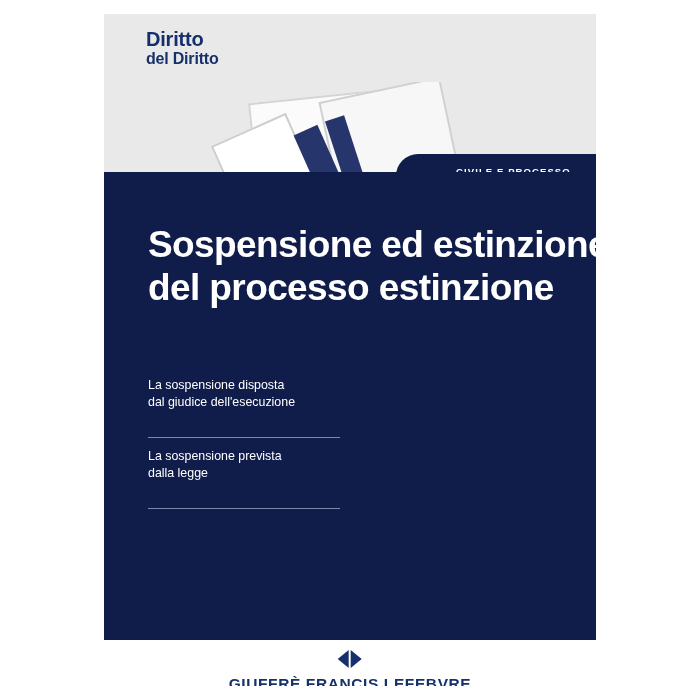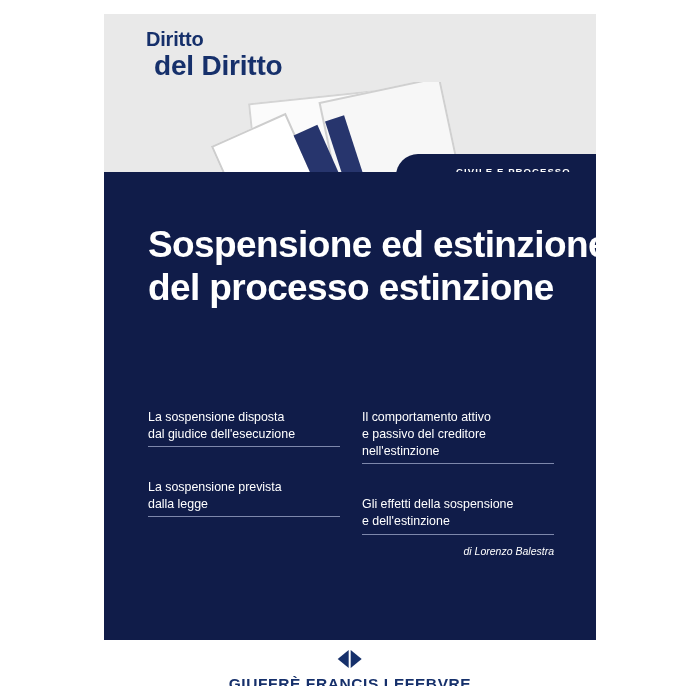--- a/index.html
+++ b/index.html
@@ -49,23 +49,22 @@
     line-height: 1.12;
     color: #16306b;
     font-weight: bold;
     letter-spacing: -0.2px;
   }
   .series-logo .l1 {
     font-size: 20px;
     display: block;
   }
   .series-logo .l2 {
-    font-size: 28px;
+    font-size: 16px;
     display: block;
-    margin-left: 8px;
   }
 
   
   .illo {
     position: absolute;
     left: 0;
     top: 68px;
     width: 492px;
     height: 90px;
     background: #e9e9e9;
@@ -177,24 +176,23 @@
     display: flex;
     gap: 22px;
   }
   .col {
     width: 192px;
   }
   .col .item {
     color: #ffffff;
     font-size: 12.4px;
     line-height: 1.38;
-    padding-bottom: 3px;
+    padding-bottom: 26px;
     margin-bottom: 10px;
     border-bottom: 1px solid #7d87ab;
-    margin-top: 32px;
   }
   .col .item.last {
     border-bottom: 1px solid #7d87ab;
   }
   .author {
     margin-top: 8px;
     text-align: right;
     color: #ffffff;
     font-size: 10.5px;
     font-style: italic;
@@ -275,25 +273,20 @@
 
       <div class="title">
         <span class="tline">Sospensione ed estinzione</span>
         <span class="tline">del processo estinzione</span>
       </div>
 
       <div class="cols">
         <div class="col">
           <div class="item">La sospensione disposta<br>dal giudice dell'esecuzione</div>
           <div class="item">La sospensione prevista<br>dalla legge</div>
-        </div>
-        <div class="col">
-          <div class="item">Il comportamento attivo<br>e passivo del creditore<br>nell'estinzione</div>
-          <div class="item last">Gli effetti della sospensione<br>e dell'estinzione</div>
-          <div class="author">di Lorenzo Balestra</div>
         </div>
       </div>
 
     </div>
 
     <div class="footer">
       <div class="pub">
         <span class="mark">
           <i class="a"></i>
             <i class="b"></i>

